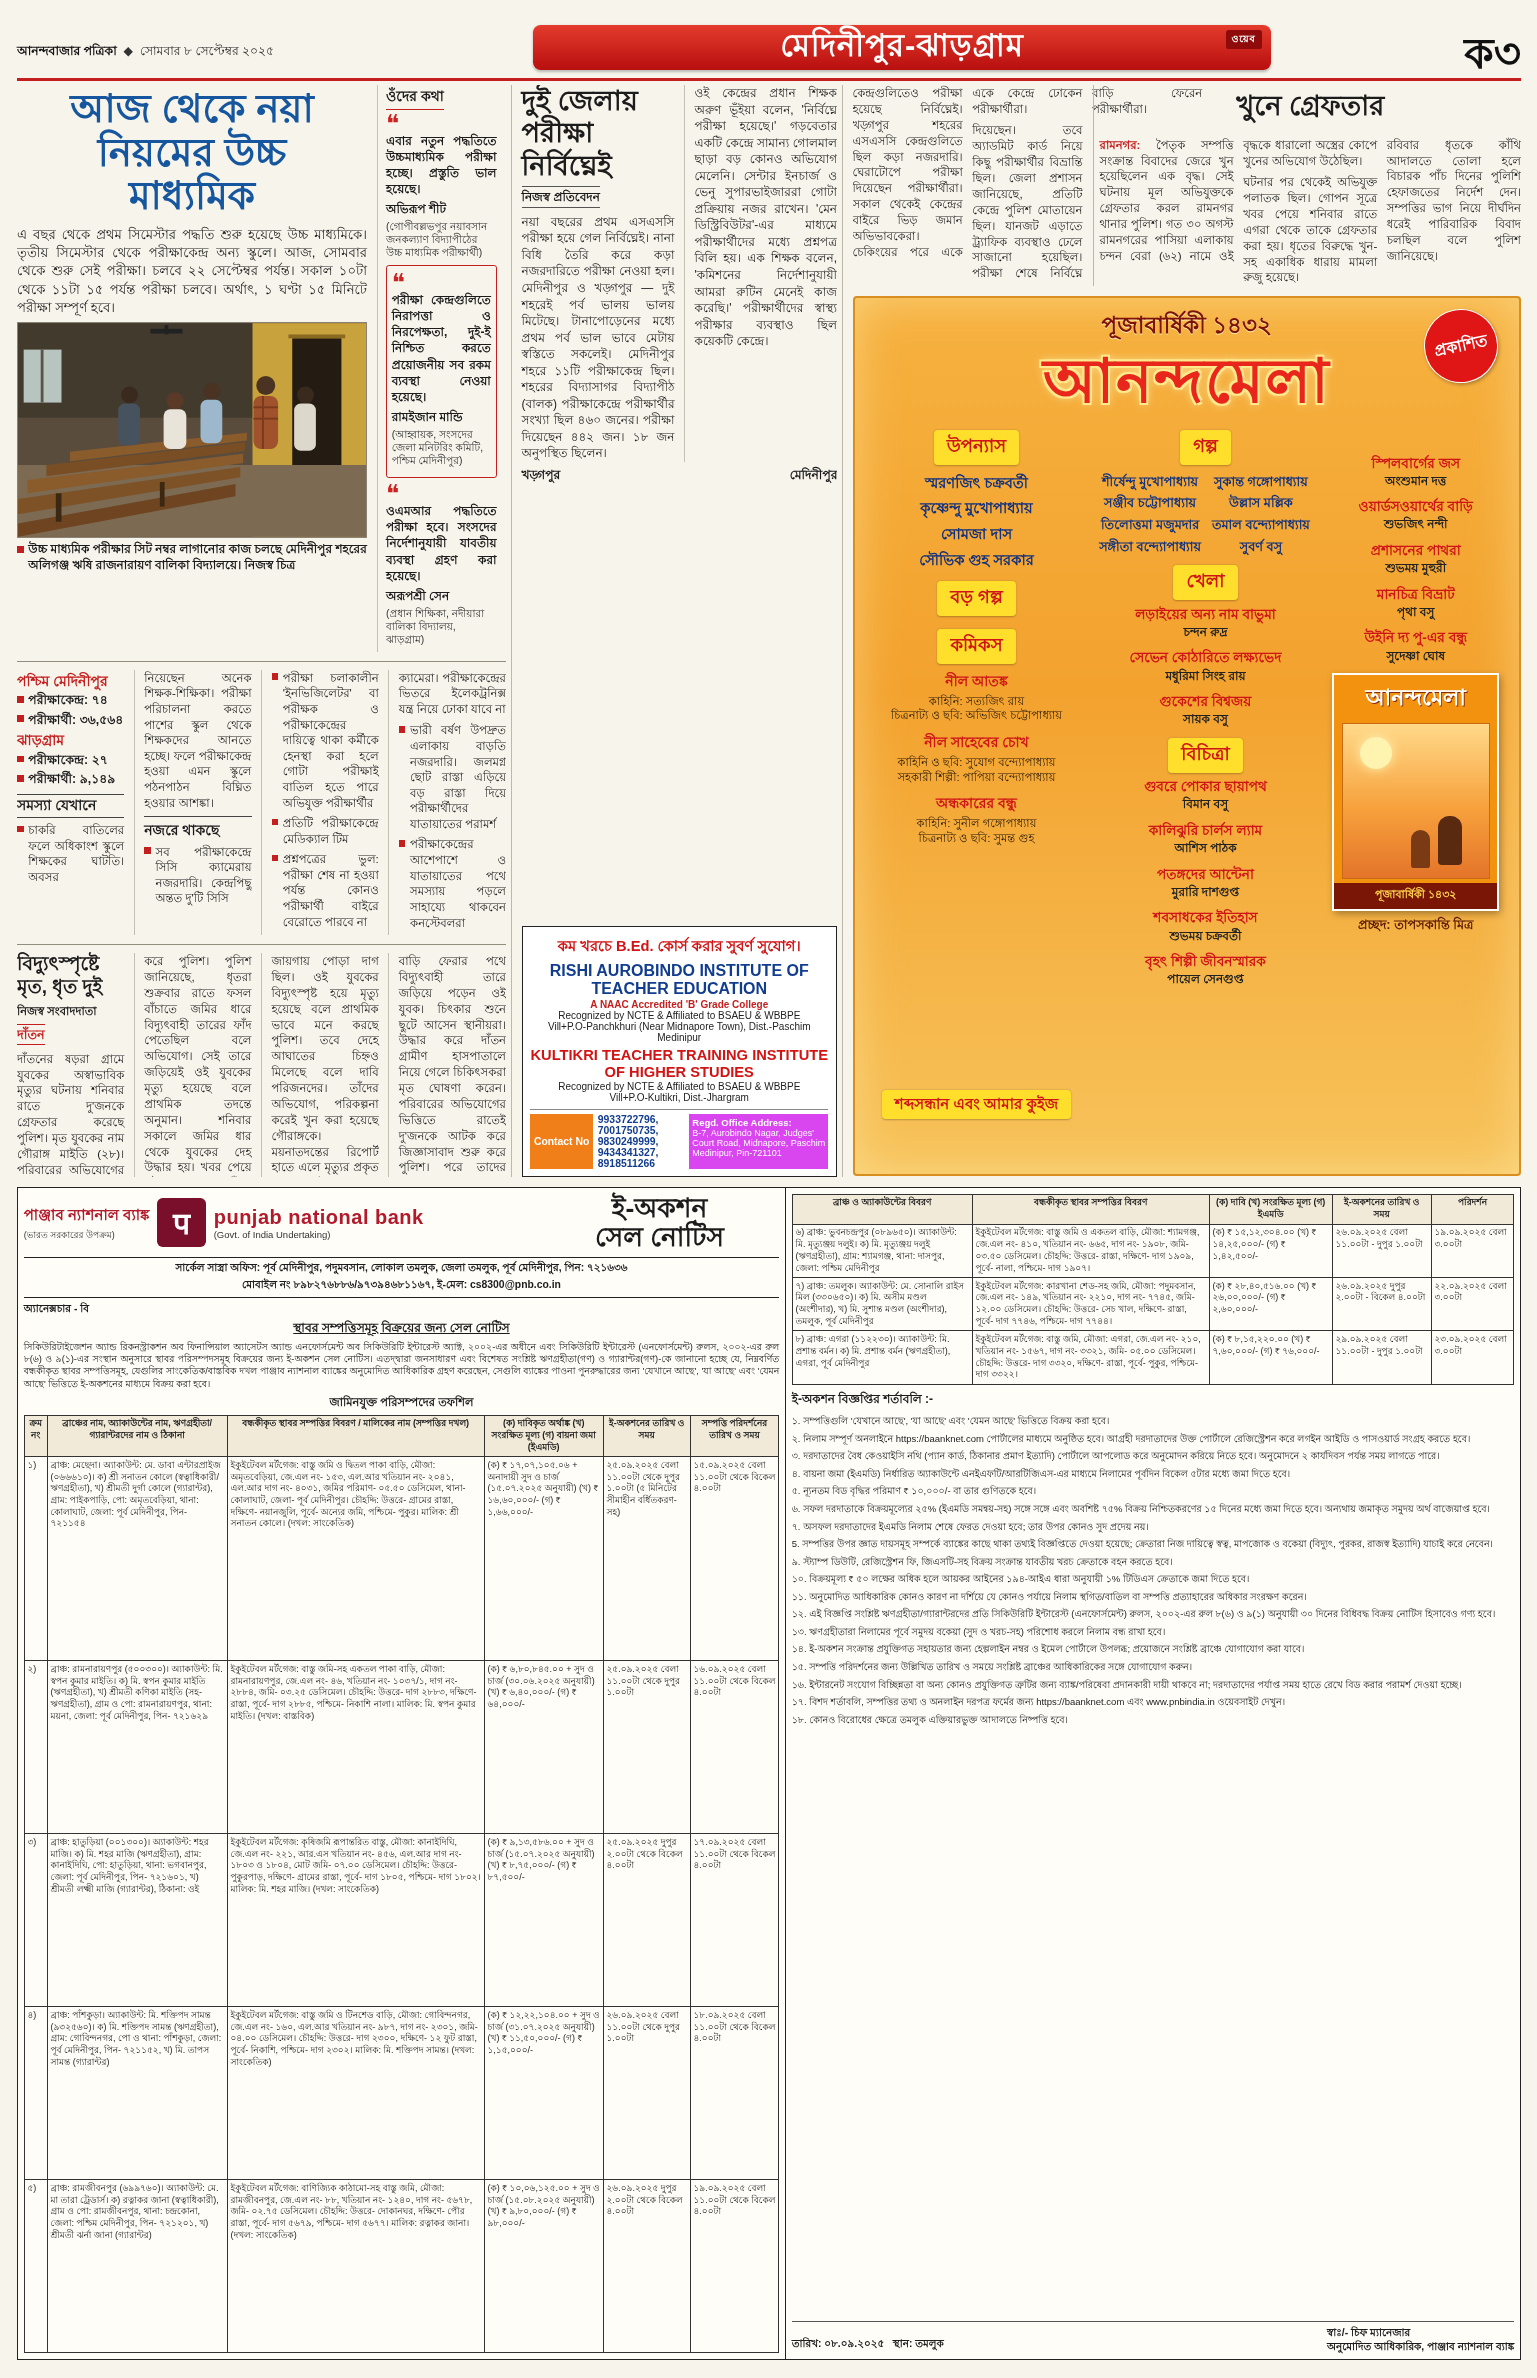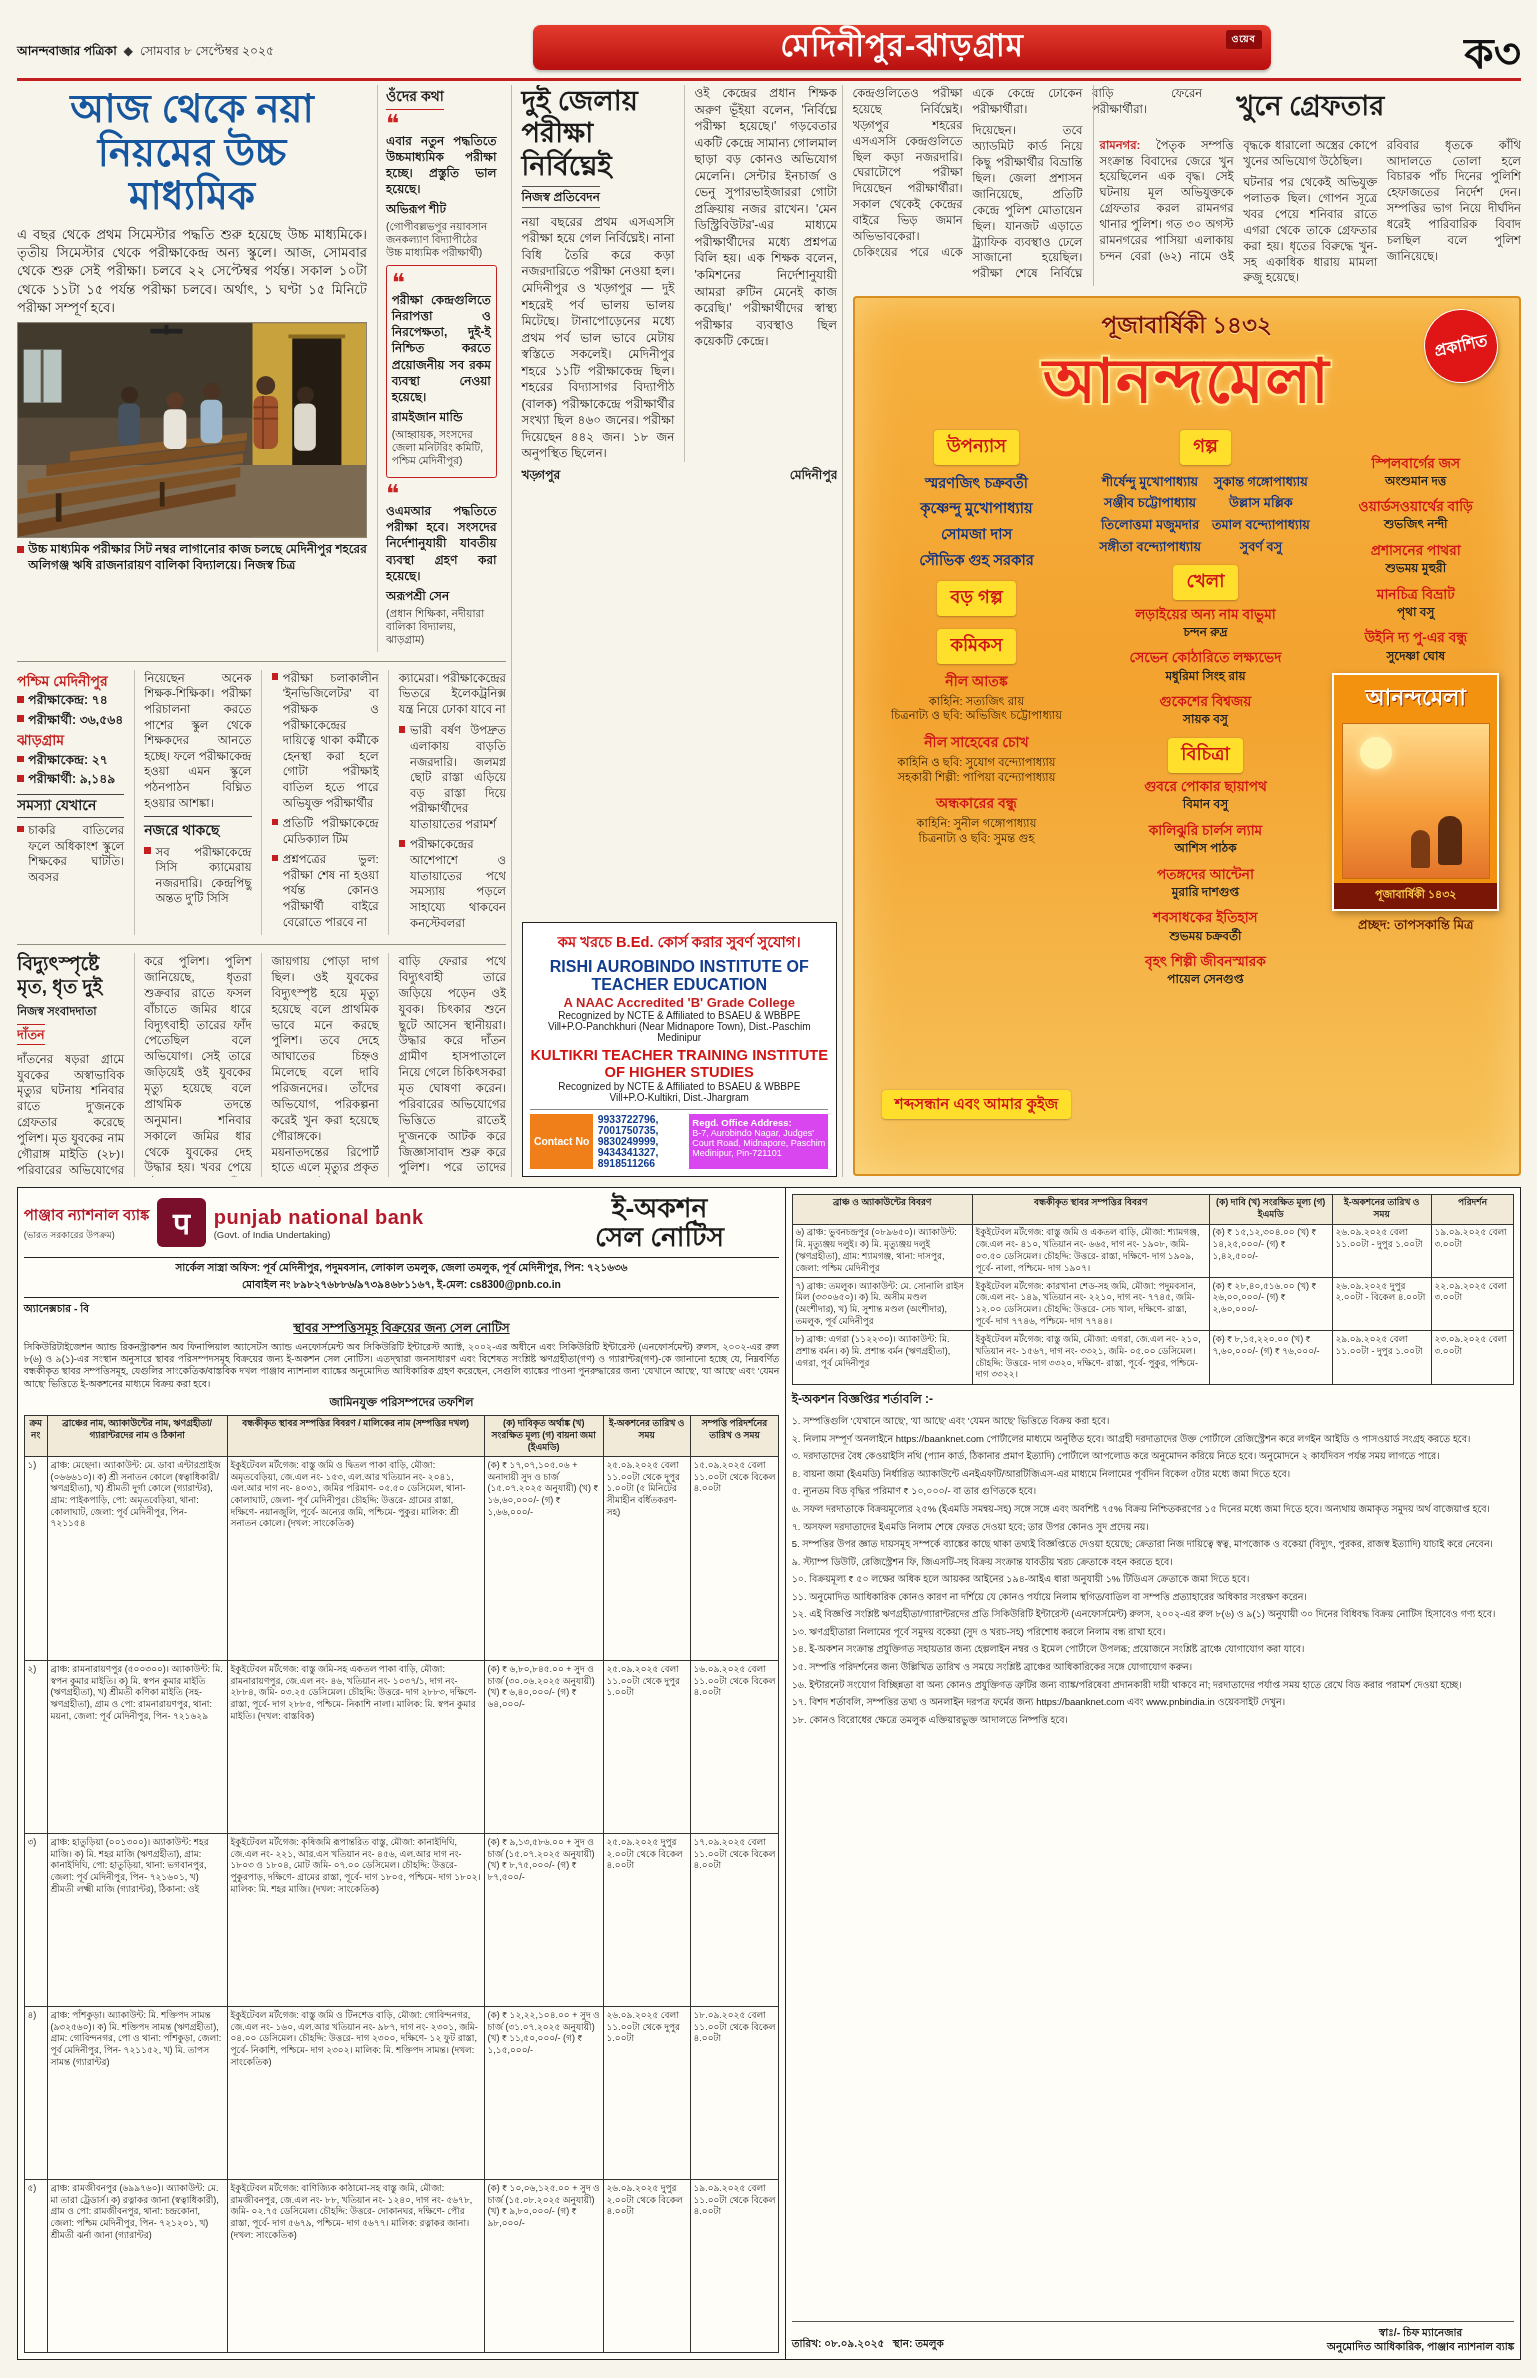--- a/index.html
+++ b/index.html
@@ -56,21 +56,21 @@
 .dj-cols{display:flex;gap:9.5px}
 .dj-a,.dj-b{width:153px;font-size:12px;line-height:1.38}
 .dj-b{border-left:0.9px solid #c5c0b4;padding-left:9.5px}
 .dj-headline{font-size:27.4px;font-weight:bold;line-height:1.18;margin-bottom:3.8px}
 .dj-byline{font-size:12px;font-weight:bold;border-top:0.9px solid #555;border-bottom:0.9px solid #555;display:inline-block;padding:1.9px 0;margin-bottom:5.7px}
 .dj-tags{display:flex;justify-content:space-between;font-weight:bold;font-size:12.3px;margin-top:3.8px;width:316px}
 
 .bed-ad{margin-top:auto;border:1.9px solid #222;background:#fff;padding:6.6px 7.6px;text-align:center}
 .bed-tag{color:#d21414;font-weight:bold;font-size:14.7px}
 .bed-inst1{color:#123d8f;font-weight:bold;font-size:16px;line-height:1.15;margin-top:2.8px}
-.bed-sub{color:#c41f1f;font-size:13px;font-weight:bold}
+.bed-sub{color:#c41f1f;font-size:10px;font-weight:bold}
 .bed-small{font-size:10px;color:#222}
 .bed-inst2{color:#d21414;font-weight:bold;font-size:14.7px;line-height:1.15;margin-top:4.7px}
 .bed-foot{display:flex;margin-top:5.7px;border-top:0.9px solid #888;padding-top:4.7px;align-items:stretch;text-align:left;gap:4.7px}
 .bed-contact-label{background:#f07f1a;color:#fff;font-weight:bold;font-size:10.4px;padding:3.8px;display:flex;align-items:center}
 .bed-phones{color:#123d8f;font-weight:bold;font-size:10.4px;width:87px}
 .bed-regd{background:#d946ef;color:#fff;font-size:9px;padding:2.8px;flex:1}
 .bed-regd b{display:block;font-size:9.5px}
 
 .tr-row{display:flex;gap:10px;height:201px;overflow:hidden}
 .cont-block{width:230px;column-count:2;column-gap:9.5px;font-size:11.6px;line-height:1.37}
@@ -127,21 +127,21 @@
 .bank-table th,.bank-table td{border:0.9px solid #333;font-size:9px;line-height:1.3;padding:2.8px;vertical-align:top;text-align:left}
 .bank-table th{background:#f1ead8;font-weight:bold;text-align:center}
 .c-sl{width:23px}.c-acct{width:180px}.c-prop{width:257px}.c-amt{width:119px}.c-auct{width:87px}
 .cont-table{width:100%;border-collapse:collapse}
 .cont-table th,.cont-table td{border:0.9px solid #333;font-size:9px;line-height:1.3;padding:2.8px;vertical-align:top;text-align:left}
 .cont-table th{background:#f1ead8;font-weight:bold;text-align:center}
 .terms-title{font-weight:bold;font-size:12px;margin:5.7px 0 3.8px}
 .terms{flex:1;overflow:hidden}
 .term{font-size:9.5px;line-height:1.45;text-align:justify;margin-bottom:3.8px}
 .bank-footer{display:flex;justify-content:space-between;align-items:flex-end;border-top:0.9px solid #555;padding-top:3.8px;font-size:10.4px;font-weight:bold}
-.sign{text-align:center;line-height:1.3}
+.sign{text-align:left;line-height:1.3}
 </style>
 </head>
 <body>
 
 <div class="header">
   <div class="mast-left">
     <b>আনন্দবাজার পত্রিকা</b>
     &nbsp;◆&nbsp;
     <span>সোমবার ৮ সেপ্টেম্বর ২০২৫</span>
   </div>

